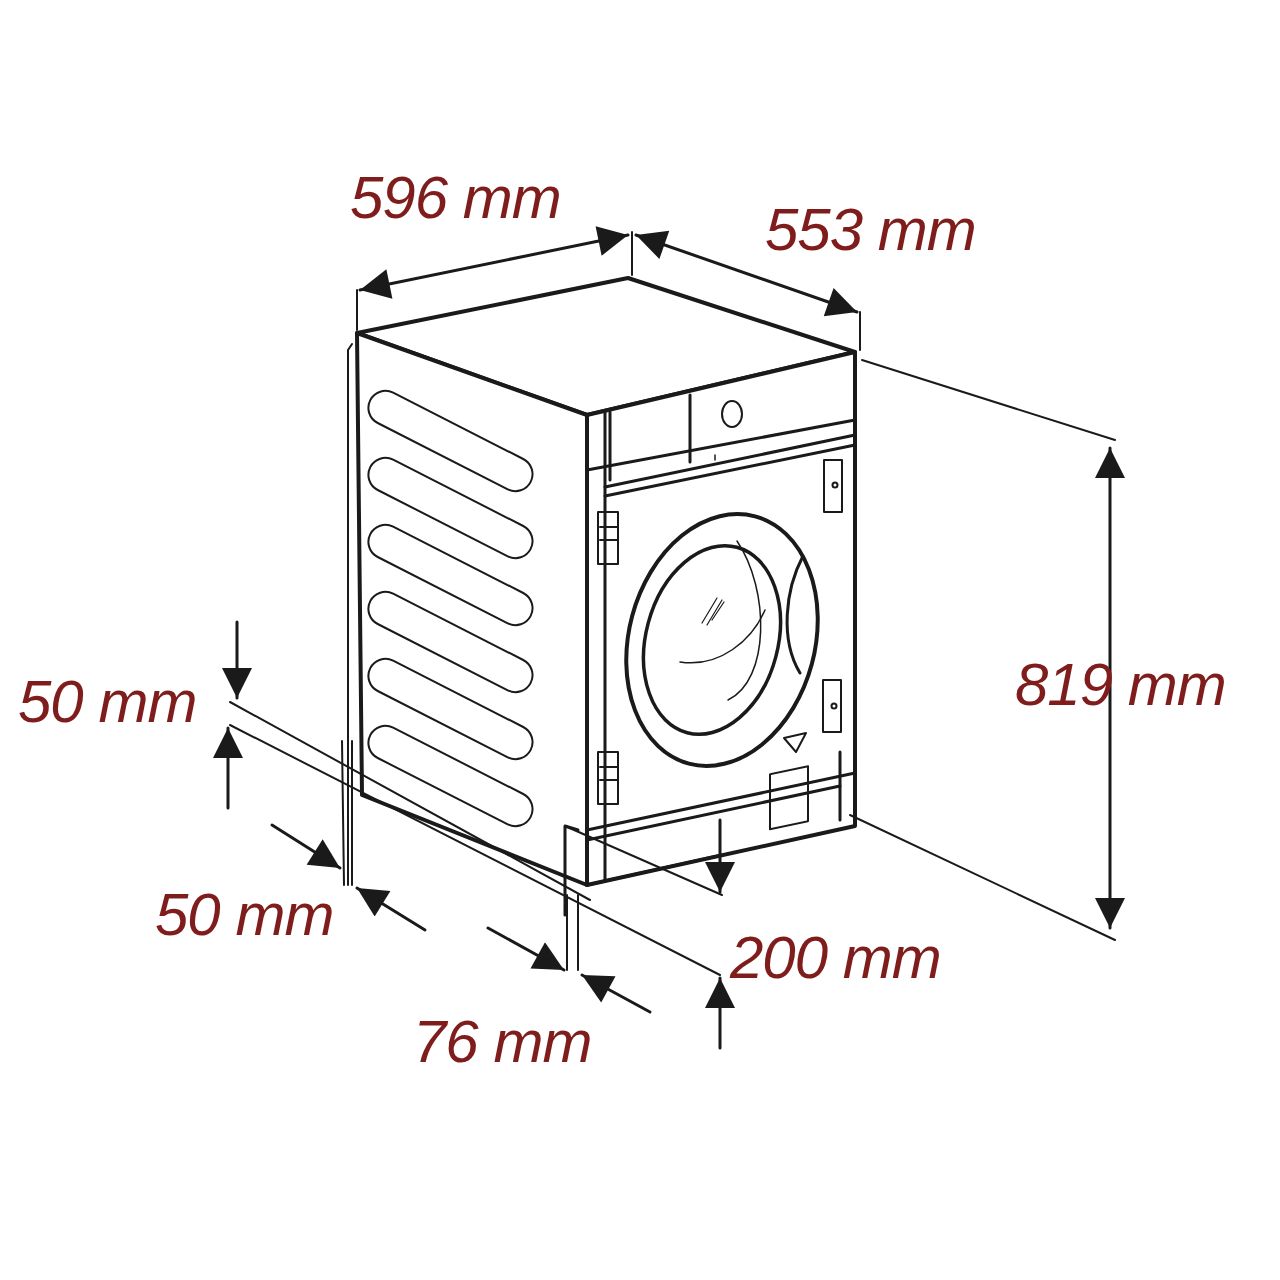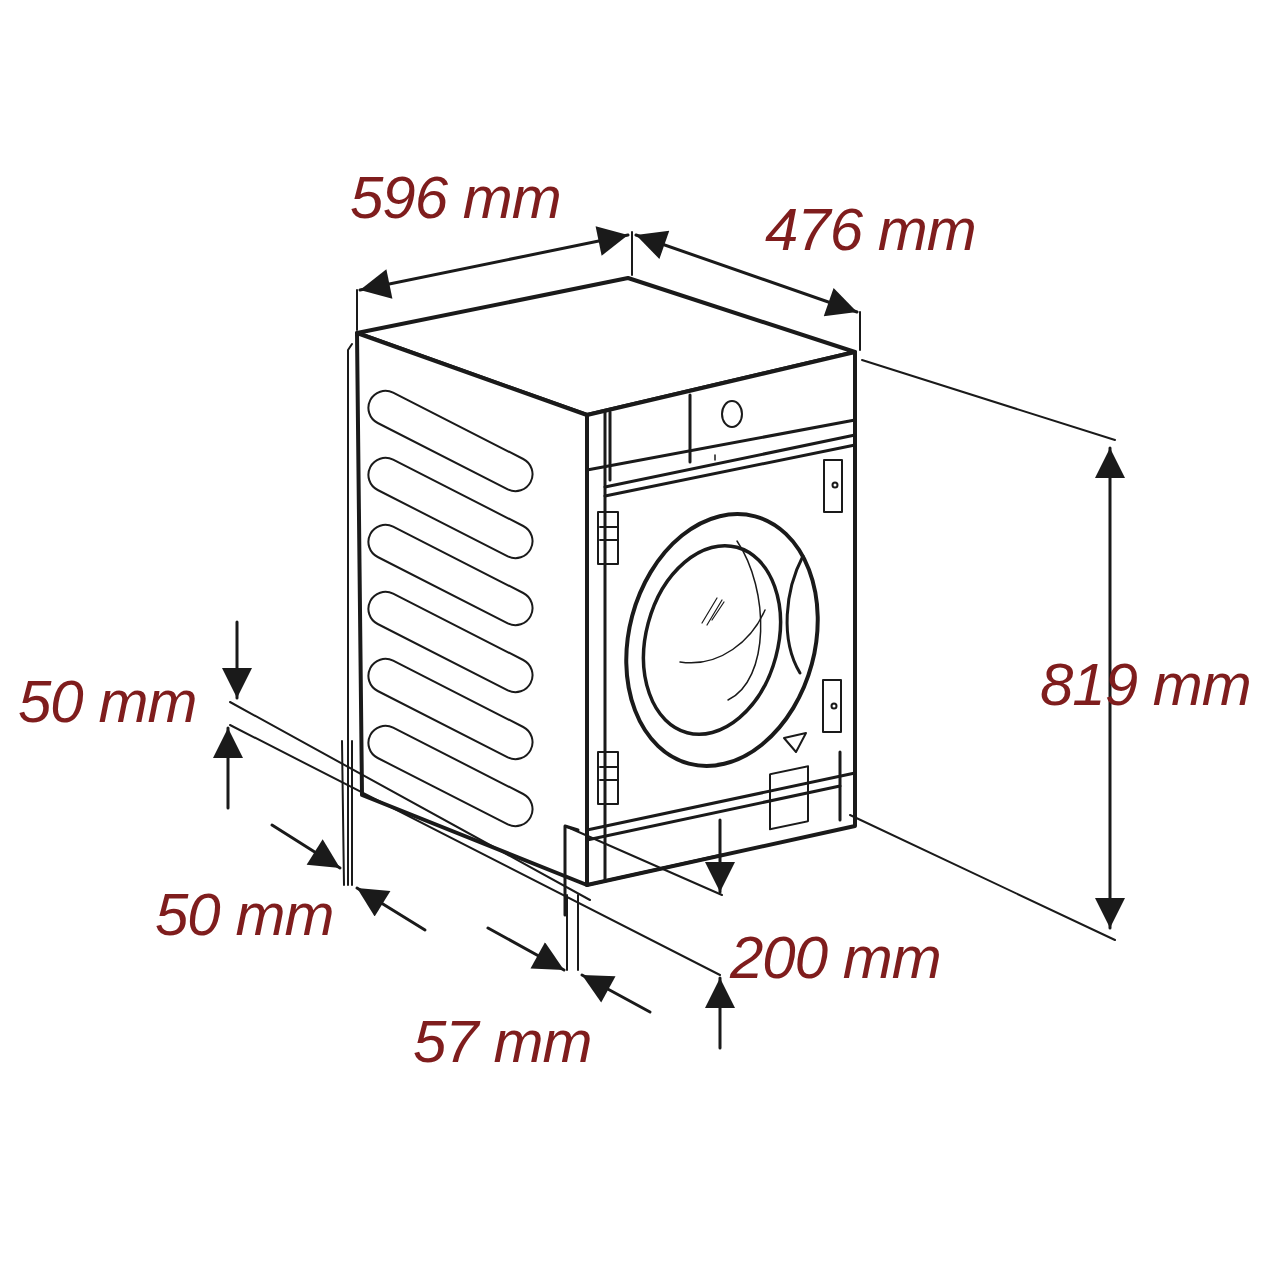--- a/index.html
+++ b/index.html
@@ -113,18 +113,18 @@
       <line x1="425" y1="930" x2="357" y2="888" marker-end="url(#ahL)"></line>
       <line x1="488" y1="928" x2="564" y2="970" marker-end="url(#ahL)"></line>
       <line x1="650" y1="1012" x2="582" y2="975" marker-end="url(#ahL)"></line>
       <line x1="720" y1="820" x2="720" y2="892" marker-end="url(#ahL)"></line>
       <line x1="720" y1="1048" x2="720" y2="978" marker-end="url(#ahL)"></line>
     </g>
   </g>
 </svg>
 
 <div class="dim-label" style="left:350px; top:168px;">596 mm</div>
-<div class="dim-label" style="left:765px; top:200px;">476 mm</div>
-<div class="dim-label" style="left:1040px; top:655px;">819 mm</div>
+<div class="dim-label" style="left:765px; top:200px;">553 mm</div>
+<div class="dim-label" style="left:1015px; top:655px;">819 mm</div>
 <div class="dim-label" style="left:18px; top:672px;">50 mm</div>
 <div class="dim-label" style="left:155px; top:885px;">50 mm</div>
-<div class="dim-label" style="left:413px; top:1012px;">57 mm</div>
+<div class="dim-label" style="left:413px; top:1012px;">76 mm</div>
 <div class="dim-label" style="left:730px; top:928px;">200 mm</div>
 
 </body></html>

